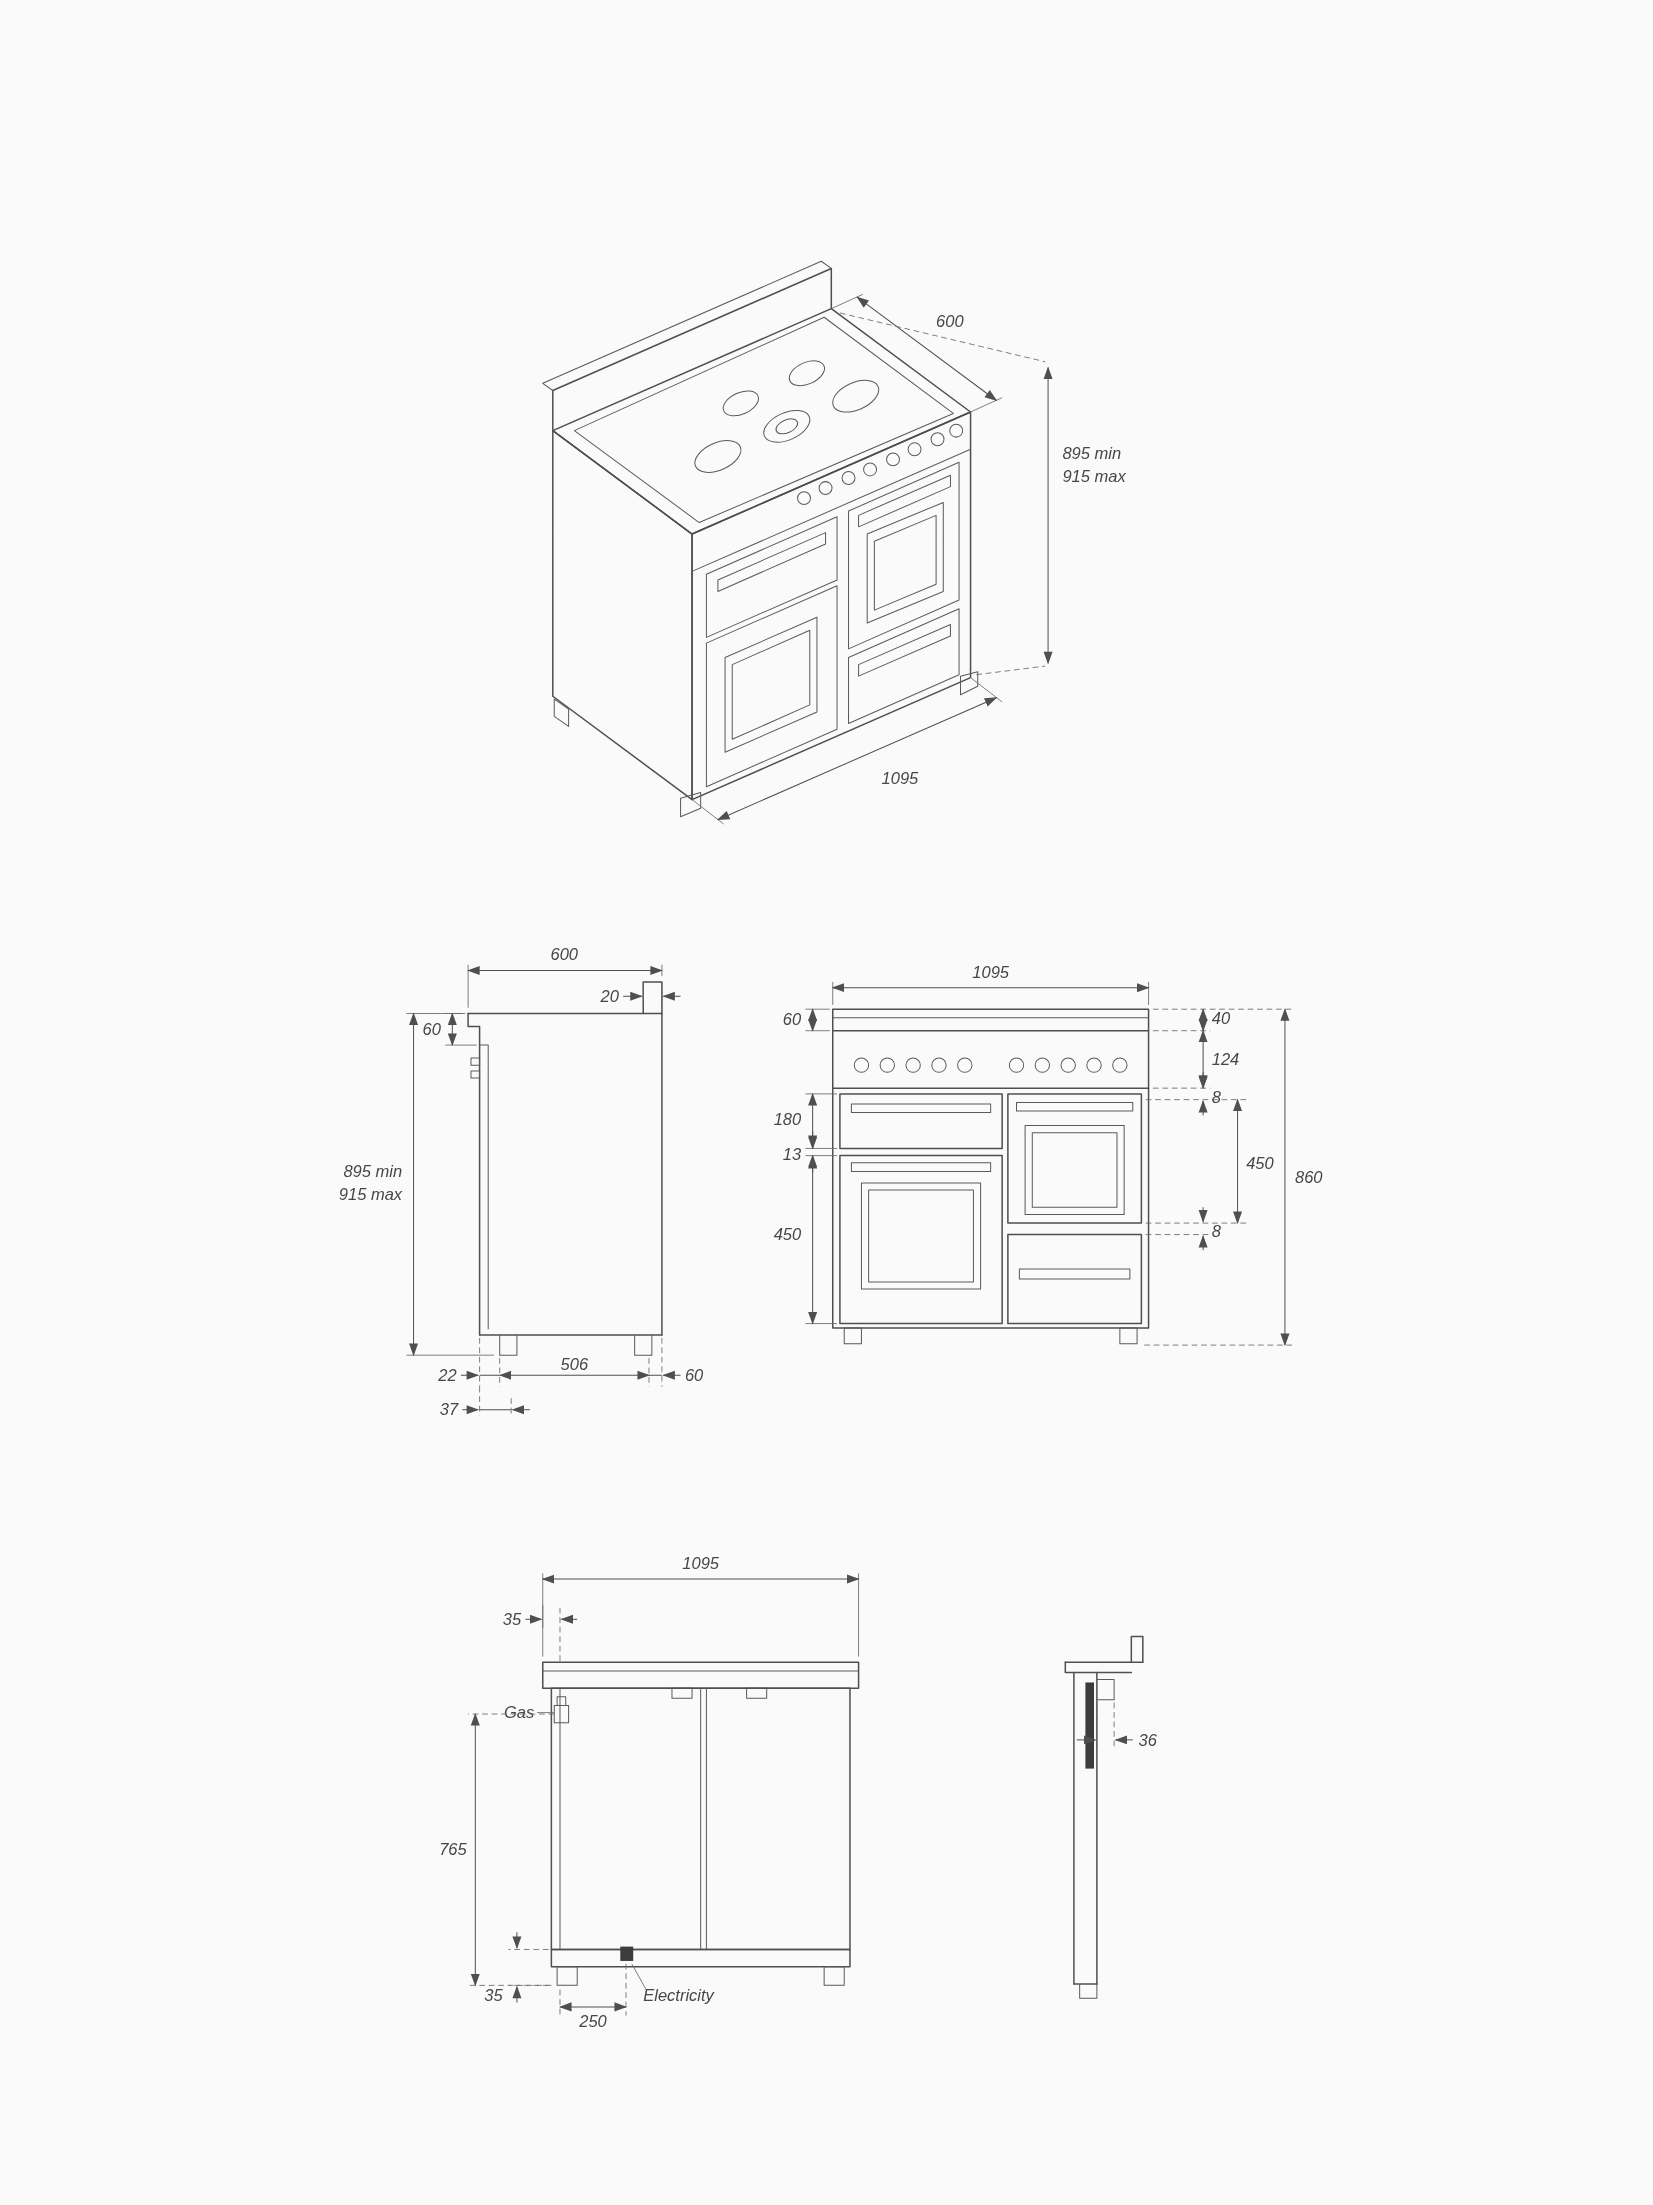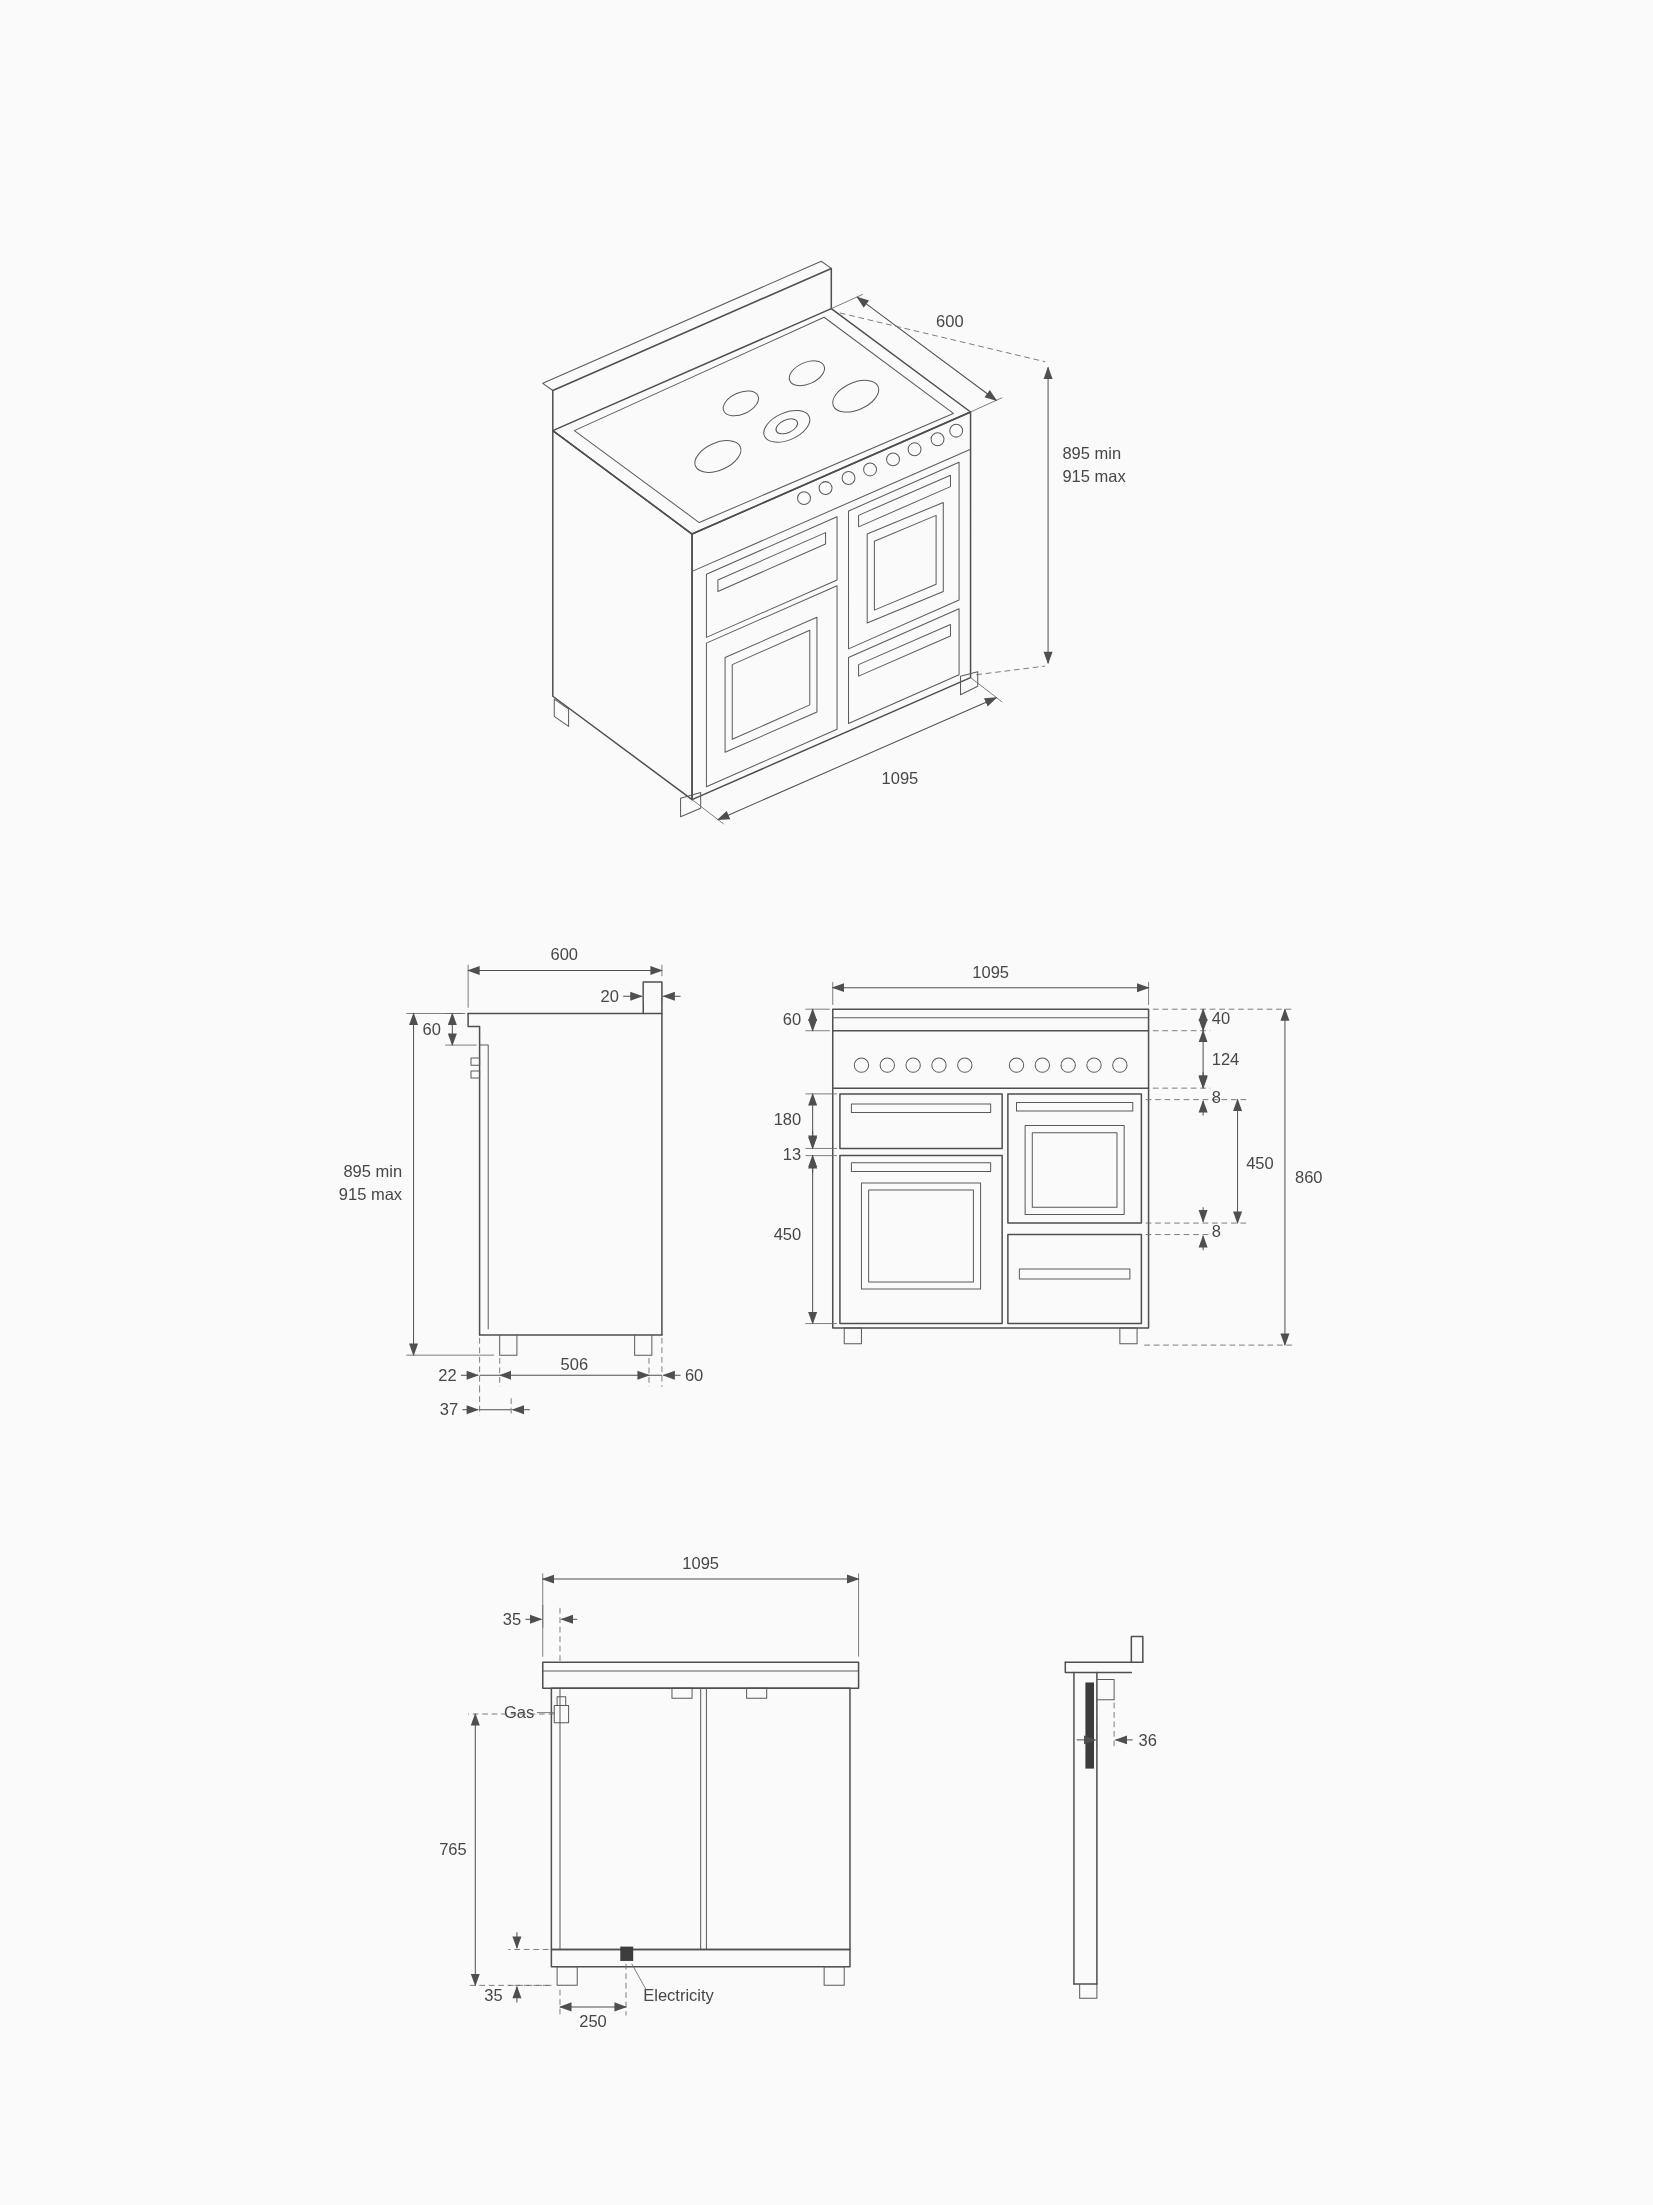--- a/index.html
+++ b/index.html
@@ -1,21 +1,21 @@
 <!DOCTYPE html>
 <html style="font-size:11.8px"><head>
 <meta charset="utf-8">
 <style>
   html,body{margin:0;padding:0;}
   body{
     width:1654px;height:2205px;
     background:#fafafa;
     font-family:"Liberation Sans", sans-serif;
   }
-  .page{width:1654px;height:2205px;position:relative;}
+  .page{width:1654px;height:2205px;position:relative;font-style:italic;}
   svg{display:block;}
   .ol{fill:none;stroke:#4f4f4f;stroke-width:1.05;stroke-linejoin:round;stroke-linecap:round;}
   .tl{fill:none;stroke:#5a5a5a;stroke-width:0.7;stroke-linejoin:round;}
   .dl{fill:none;stroke:#4f4f4f;stroke-width:0.7;}
   .el{fill:none;stroke:#6a6a6a;stroke-width:0.6;}
   .xl{fill:none;stroke:#6a6a6a;stroke-width:0.6;stroke-dasharray:4 2.6;}
   .fb{fill:#3c3c3c;stroke:none;}
   text{font-family:"Liberation Sans", sans-serif;font-size:11.5px;fill:#474747;}
   .mid{text-anchor:middle;} .end{text-anchor:end;} .st{text-anchor:start;}
 </style>

